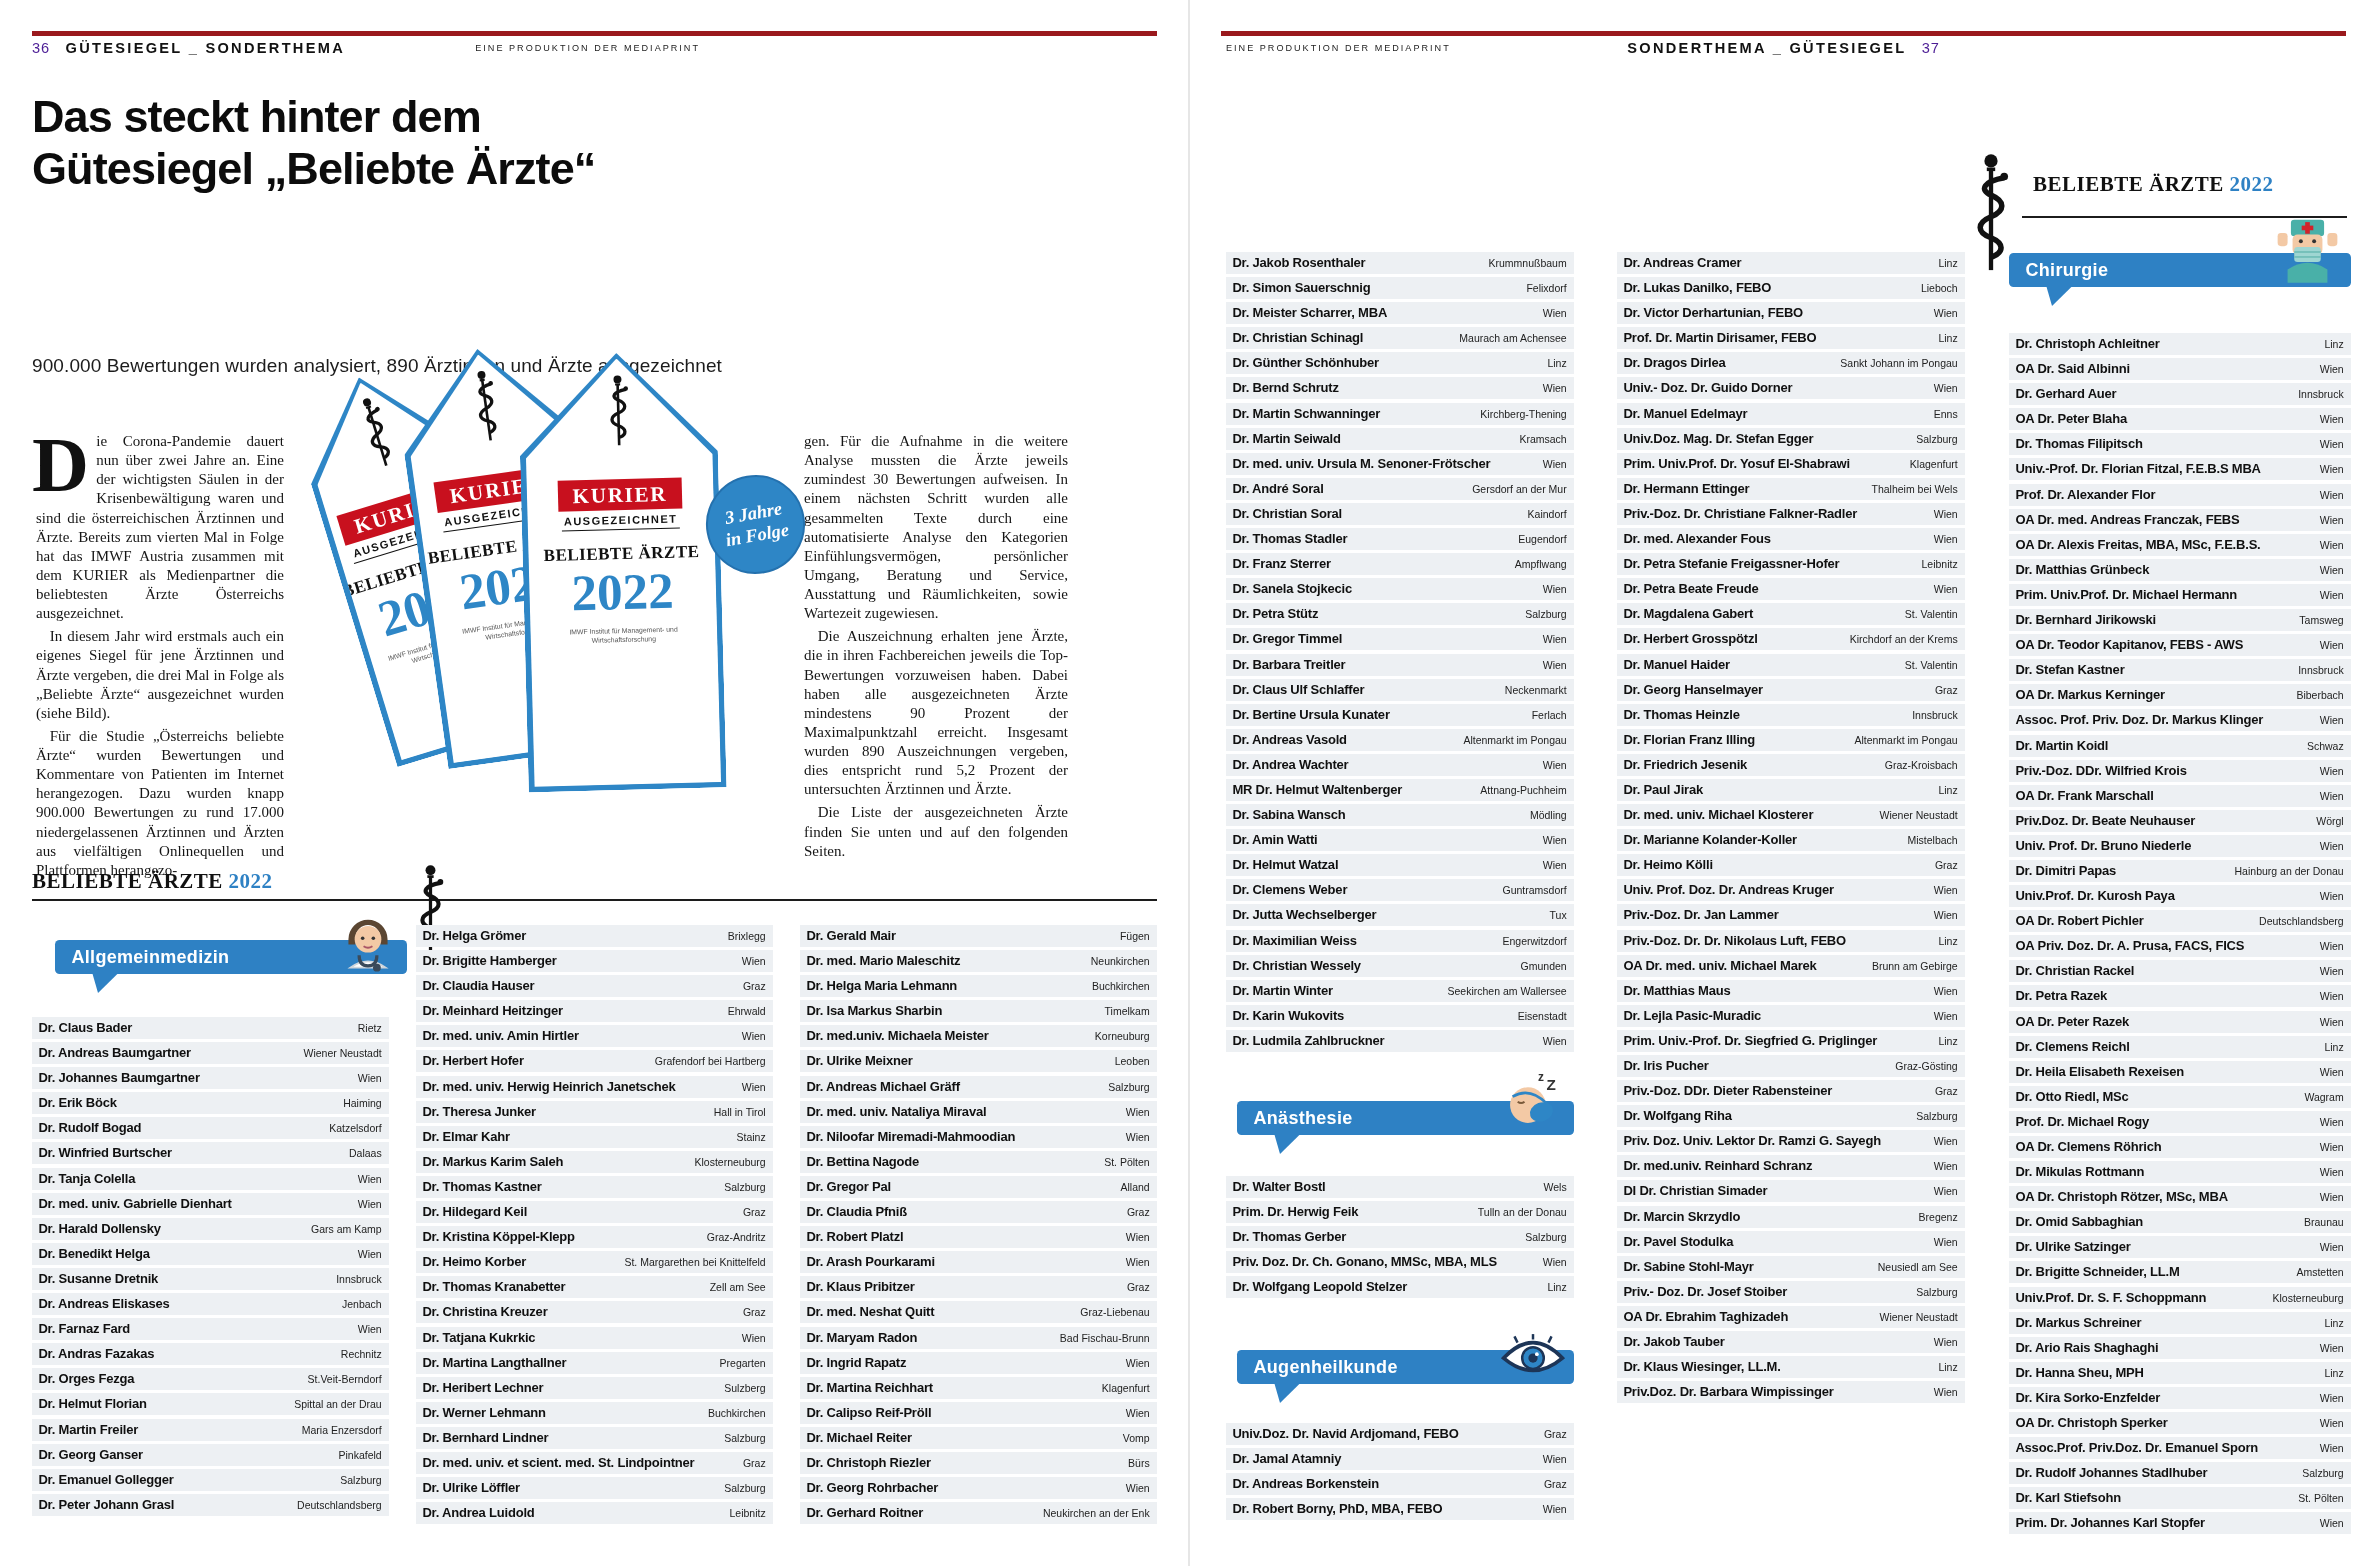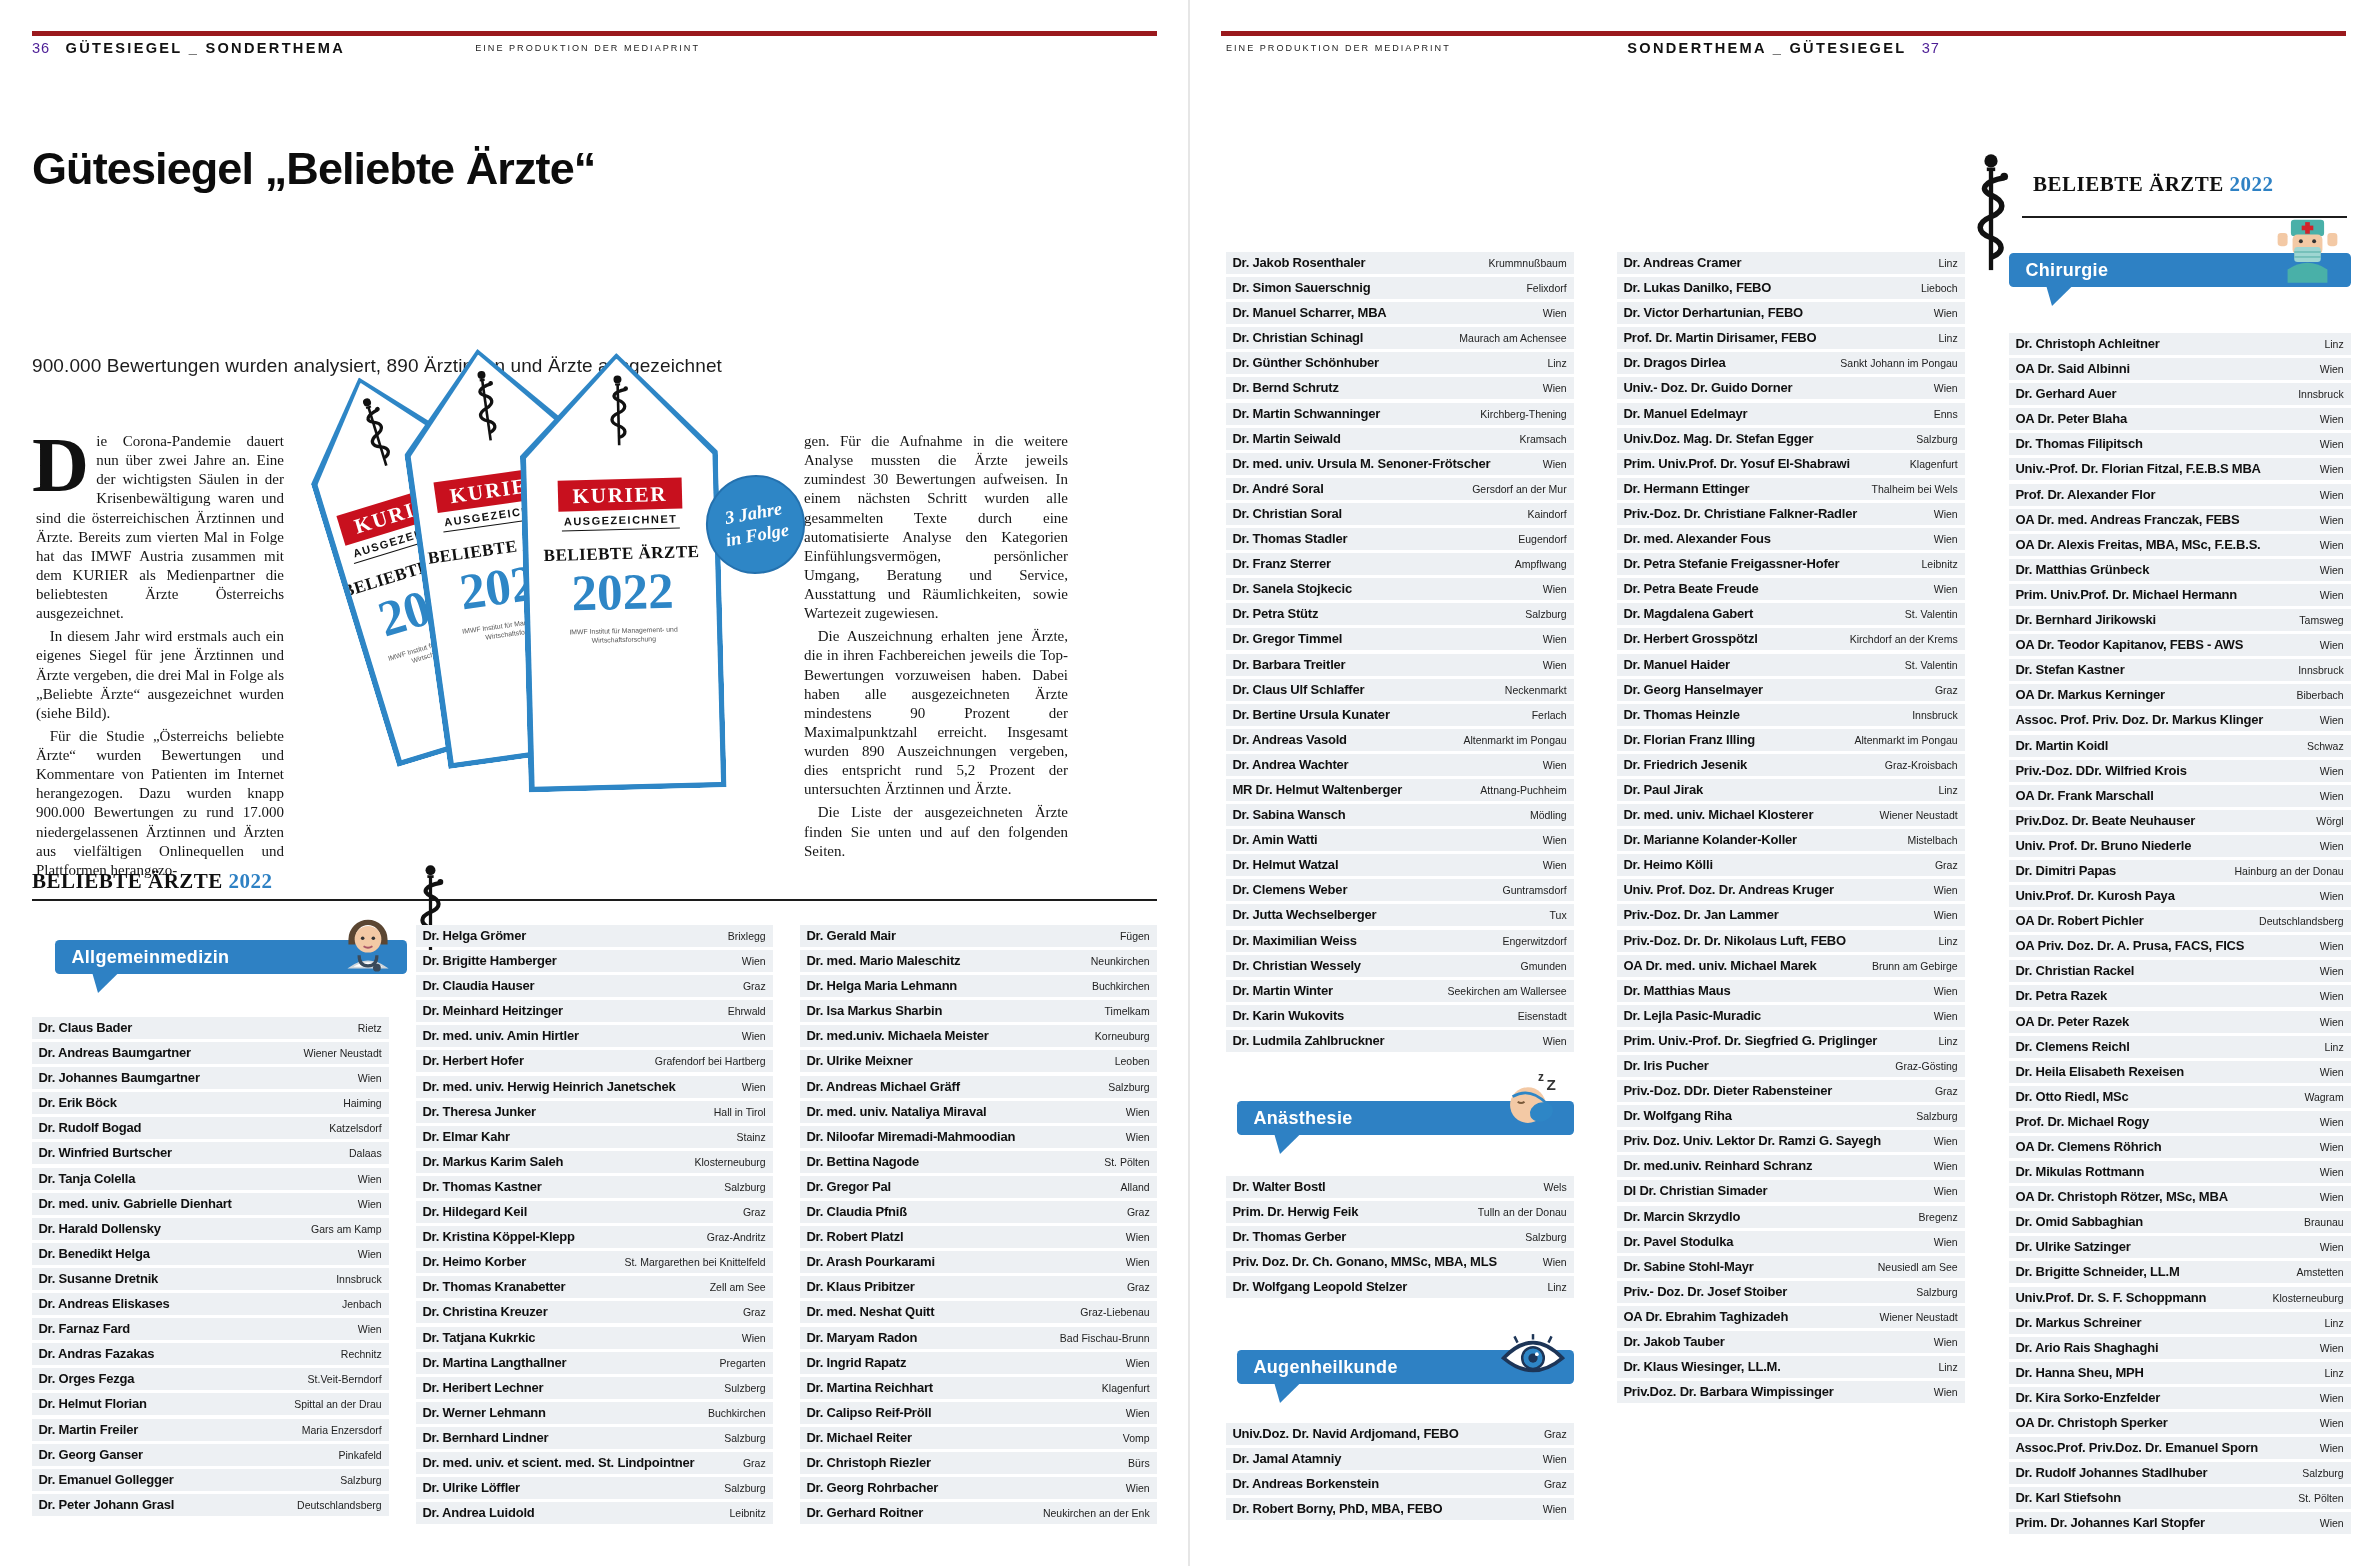--- a/index.html
+++ b/index.html
@@ -101,21 +101,21 @@
 <div id="canvas">
 
   <div class="toprule" id="rule-left"></div>
   <div class="pg-head" id="lp-head">
     <span class="pgnum">36</span>
     <span class="sect">GÜTESIEGEL _ SONDERTHEMA</span>
   </div>
   <div class="credit" id="lp-credit">EINE PRODUKTION DER MEDIAPRINT</div>
 
   <h1 id="headline">
-    <br>
+    <span>Das steckt hinter dem</span><br>
     <span>Gütesiegel „Beliebte Ärzte“</span>
   </h1>
   <div id="dek">900.000 Bewertungen wurden analysiert, 890 Ärztinnen und Ärzte ausgezeichnet</div>
 
   <div class="acol" id="acol1">
     <span id="dropcap">D</span>
   <p>ie Corona-Pandemie dauert nun über zwei Jahre an. Eine der wichtigsten Säulen in der Krisenbewältigung waren und sind die österreichischen Ärztinnen und Ärzte. Bereits zum vierten Mal in Folge hat das IMWF Austria zusammen mit dem KURIER als Medienpartner die beliebtesten Ärzte Österreichs ausgezeichnet.</p>
       <p>In diesem Jahr wird erstmals auch ein eigenes Siegel für jene Ärztinnen und Ärzte vergeben, die drei Mal in Folge als „Beliebte Ärzte“ ausgezeichnet wurden (siehe Bild).</p>
       <p>Für die Studie „Österreichs beliebte Ärzte“ wurden Bewertungen und Kommentare von Patienten im Internet herangezogen. Dazu wurden knapp 900.000 Bewertungen zu rund 17.000 niedergelassenen Ärztinnen und Ärzten aus vielfältigen Onlinequellen und Plattformen herangezo-</p>
     </div>
@@ -497,21 +497,21 @@
   <div class="listcol" id="rcol1">
       <div class="drow">
         <span class="dn">Dr. Jakob Rosenthaler</span>
         <span class="dp">Krummnußbaum</span>
       </div>
       <div class="drow">
         <span class="dn">Dr. Simon Sauerschnig</span>
         <span class="dp">Felixdorf</span>
       </div>
       <div class="drow">
-        <span class="dn">Dr. Manuel Scharrer, MBA</span>
+        <span class="dn">Dr. Meister Scharrer, MBA</span>
         <span class="dp">Wien</span>
       </div>
       <div class="drow">
         <span class="dn">Dr. Christian Schinagl</span>
         <span class="dp">Maurach am Achensee</span>
       </div>
       <div class="drow">
         <span class="dn">Dr. Günther Schönhuber</span>
         <span class="dp">Linz</span>
       </div>

